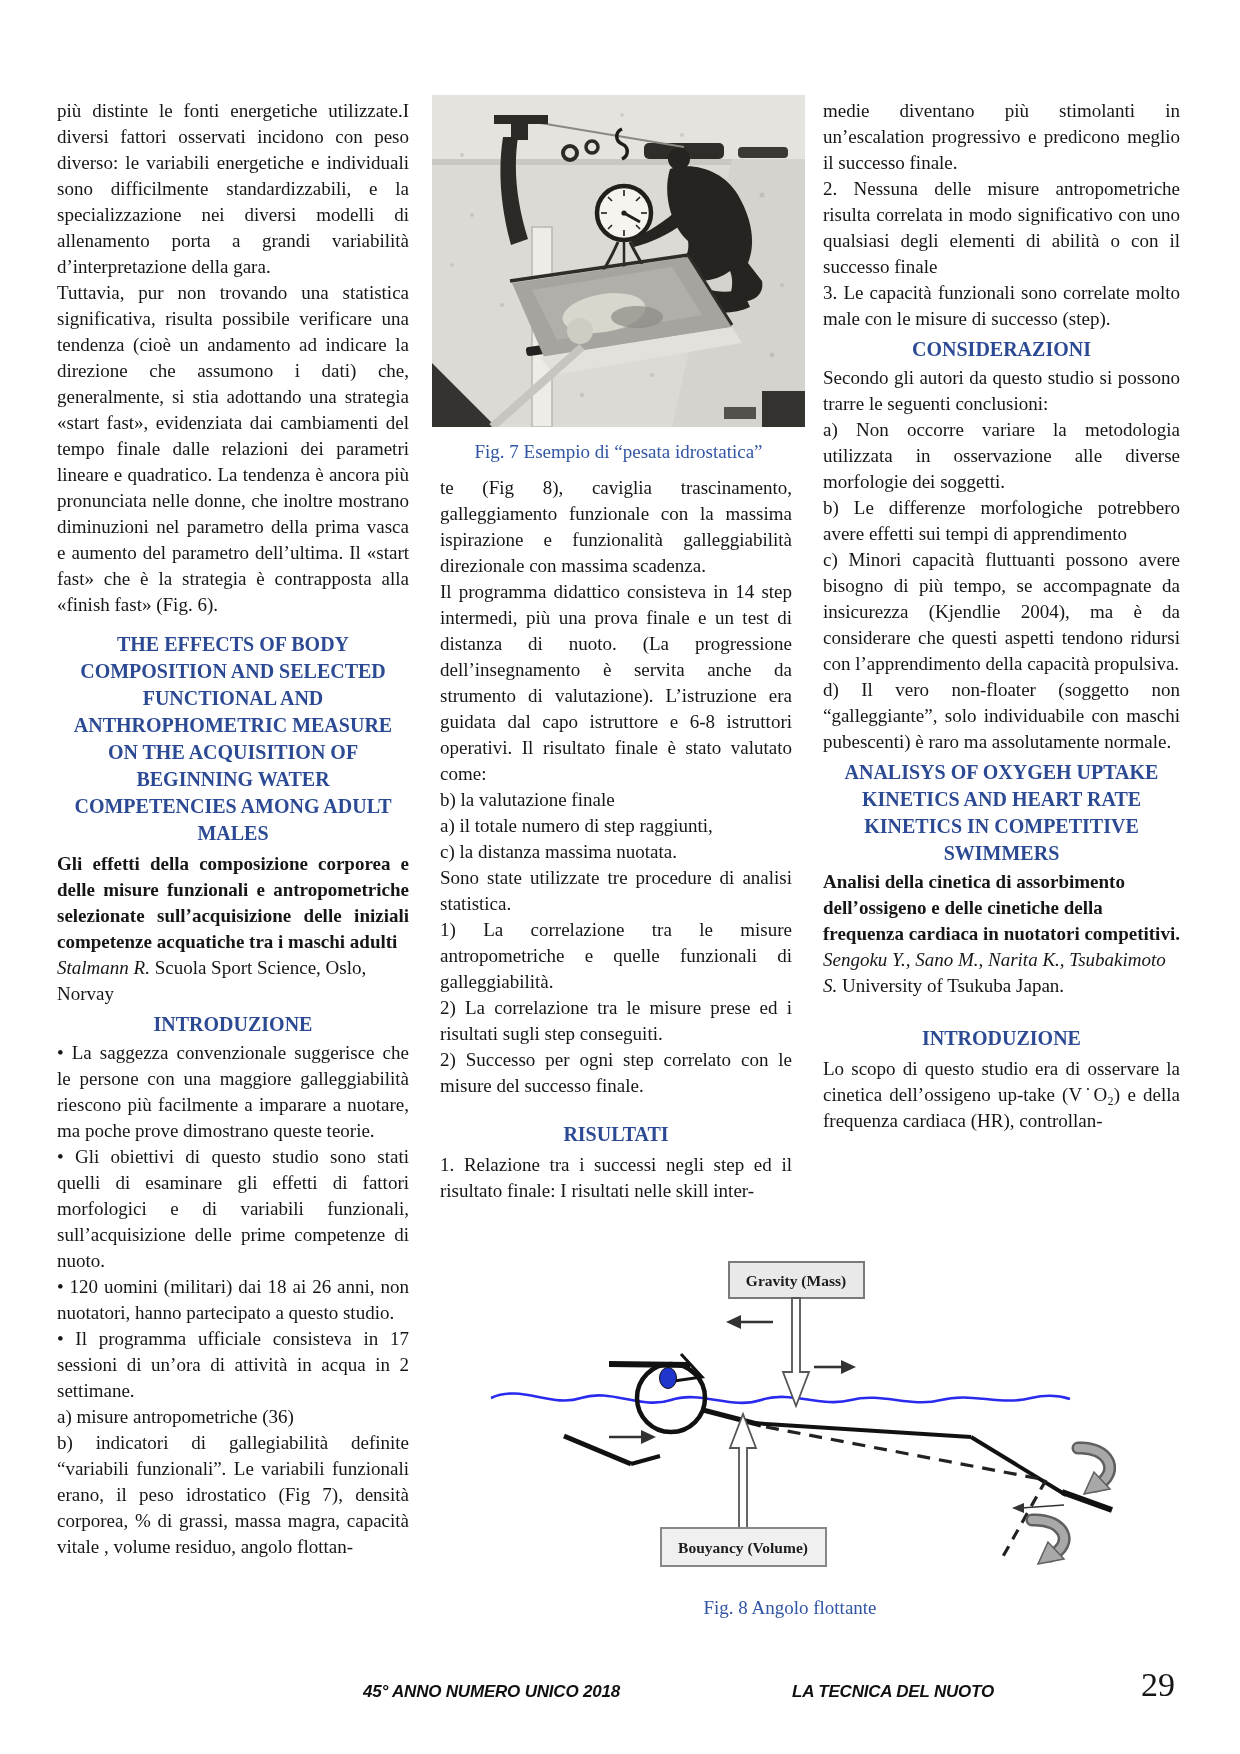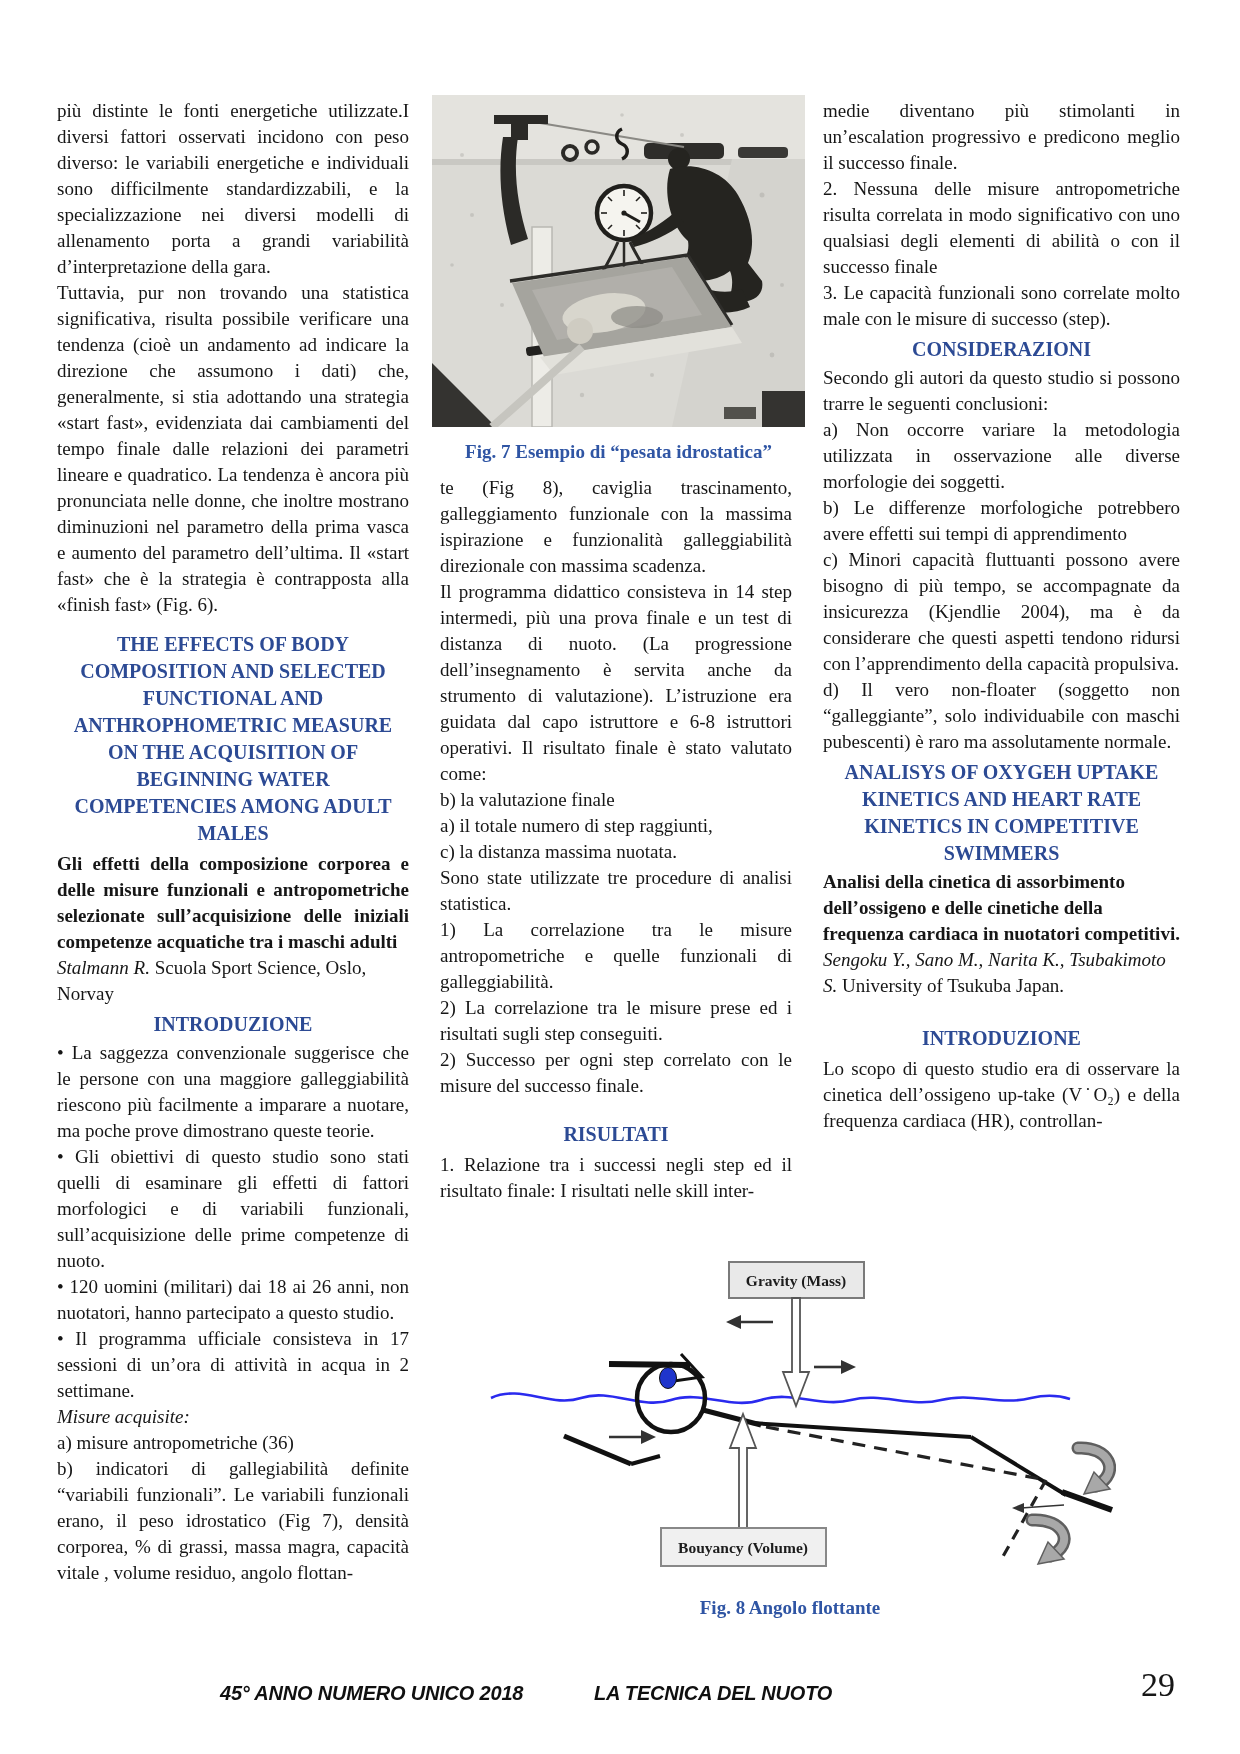--- a/index.html
+++ b/index.html
@@ -11,29 +11,29 @@
   .col p{margin:0;text-align:justify;}
   .col p.plain{text-align:left;}
   .blue-head{
     margin:8px 0 4px 0;text-align:center;font-weight:bold;
     color:#2c4a94;font-size:20px;line-height:27px;
   }
   .minor-head{margin:4px 0 2px 0;}
   .bold{font-weight:bold;}
   .it{font-style:italic;}
   .fig-caption{
-    position:absolute;text-align:center;font-weight:bold;
+    position:absolute;text-align:center;font-weight:normal;
     color:#2f55a4;font-size:19px;line-height:24px;
   }
   .photo-frame{position:absolute;left:432px;top:95px;width:373px;height:332px;}
   .diagram-frame{position:absolute;left:476px;top:1196px;width:640px;height:410px;}
   .footer-text{
     position:absolute;font-family:"Liberation Sans",sans-serif;
-    font-weight:bold;font-style:italic;font-size:20px;color:#101010;
-    text-align:left;letter-spacing:-0.2px;
+    font-weight:bold;font-style:italic;font-size:17px;color:#101010;
+    text-align:right;letter-spacing:-0.2px;
   }
   .page-num{
     position:absolute;left:1090px;top:1666px;width:85px;text-align:right;
     font-size:34px;color:#161616;
   }
   svg text.boxlabel{
     font-family:"Liberation Serif",serif;font-weight:bold;font-size:15.5px;fill:#1c1c1c;
   }
 </style>
 </head>
@@ -43,21 +43,20 @@
   <p>più distinte le fonti energetiche utilizzate.I diversi fattori osservati incidono con peso diverso: le variabili energetiche e individuali sono difficilmente standardizzabili, e la specializzazione nei diversi modelli di allenamento porta a grandi variabilità d’interpretazione della gara.</p>
   <p>Tuttavia, pur non trovando una statistica significativa, risulta possibile verificare una tendenza (cioè un andamento ad indicare la direzione che assumono i dati) che, generalmente, si stia adottando una strategia «start fast», evidenziata dai cambiamenti del tempo finale dalle relazioni dei parametri lineare e quadratico. La tendenza è ancora più pronunciata nelle donne, che inoltre mostrano diminuzioni nel parametro della prima vasca e aumento del parametro dell’ultima. Il «start fast» che è la strategia è contrapposta alla «finish fast» (Fig. 6).</p>
   <div class="blue-head" style="margin-top:13px;">THE EFFECTS OF BODY COMPOSITION AND SELECTED FUNCTIONAL AND ANTHROPHOMETRIC MEASURE ON THE ACQUISITION OF BEGINNING WATER COMPETENCIES AMONG ADULT MALES</div>
   <p class="bold">Gli effetti della composizione corporea e delle misure funzionali e antropometriche selezionate sull’acquisizione delle iniziali competenze acquatiche tra i maschi adulti</p>
   <p class="plain"><span class="it">Stalmann R.</span><span> Scuola Sport Science, Oslo, Norvay</span></p>
   <div class="blue-head minor-head">INTRODUZIONE</div>
   <p>• La saggezza convenzionale suggerisce che le persone con una maggiore galleggiabilità riescono più facilmente a imparare a nuotare, ma poche prove dimostrano queste teorie.</p>
   <p>• Gli obiettivi di questo studio sono stati quelli di esaminare gli effetti di fattori morfologici e di variabili funzionali, sull’acquisizione delle prime competenze di nuoto.</p>
   <p>• 120 uomini (militari) dai 18 ai 26 anni, non nuotatori, hanno partecipato a questo studio.</p>
   <p>• Il programma ufficiale consisteva in 17 sessioni di un’ora di attività in acqua in 2 settimane.</p>
-  <p class="it plain">Misure acquisite:</p>
   <p class="plain">a)  misure antropometriche (36)</p>
   <p>b) indicatori di gallegiabilità definite “variabili funzionali”. Le variabili funzionali erano, il peso idrostatico (Fig 7), densità corporea, % di grassi, massa magra, capacità vitale , volume residuo, angolo flottan-</p>
 </div>
 
 <div class="photo-frame">
   <svg viewBox="0 0 373 332" width="373" height="332">
     <rect width="373" height="332" fill="#dbdad5"></rect>
     <rect width="373" height="64" fill="#e4e3de"></rect>
     <rect y="64" width="373" height="6" fill="#c9c8c3"></rect>
     <polygon points="300,64 373,64 373,332 240,332" fill="#d4d3ce"></polygon>

